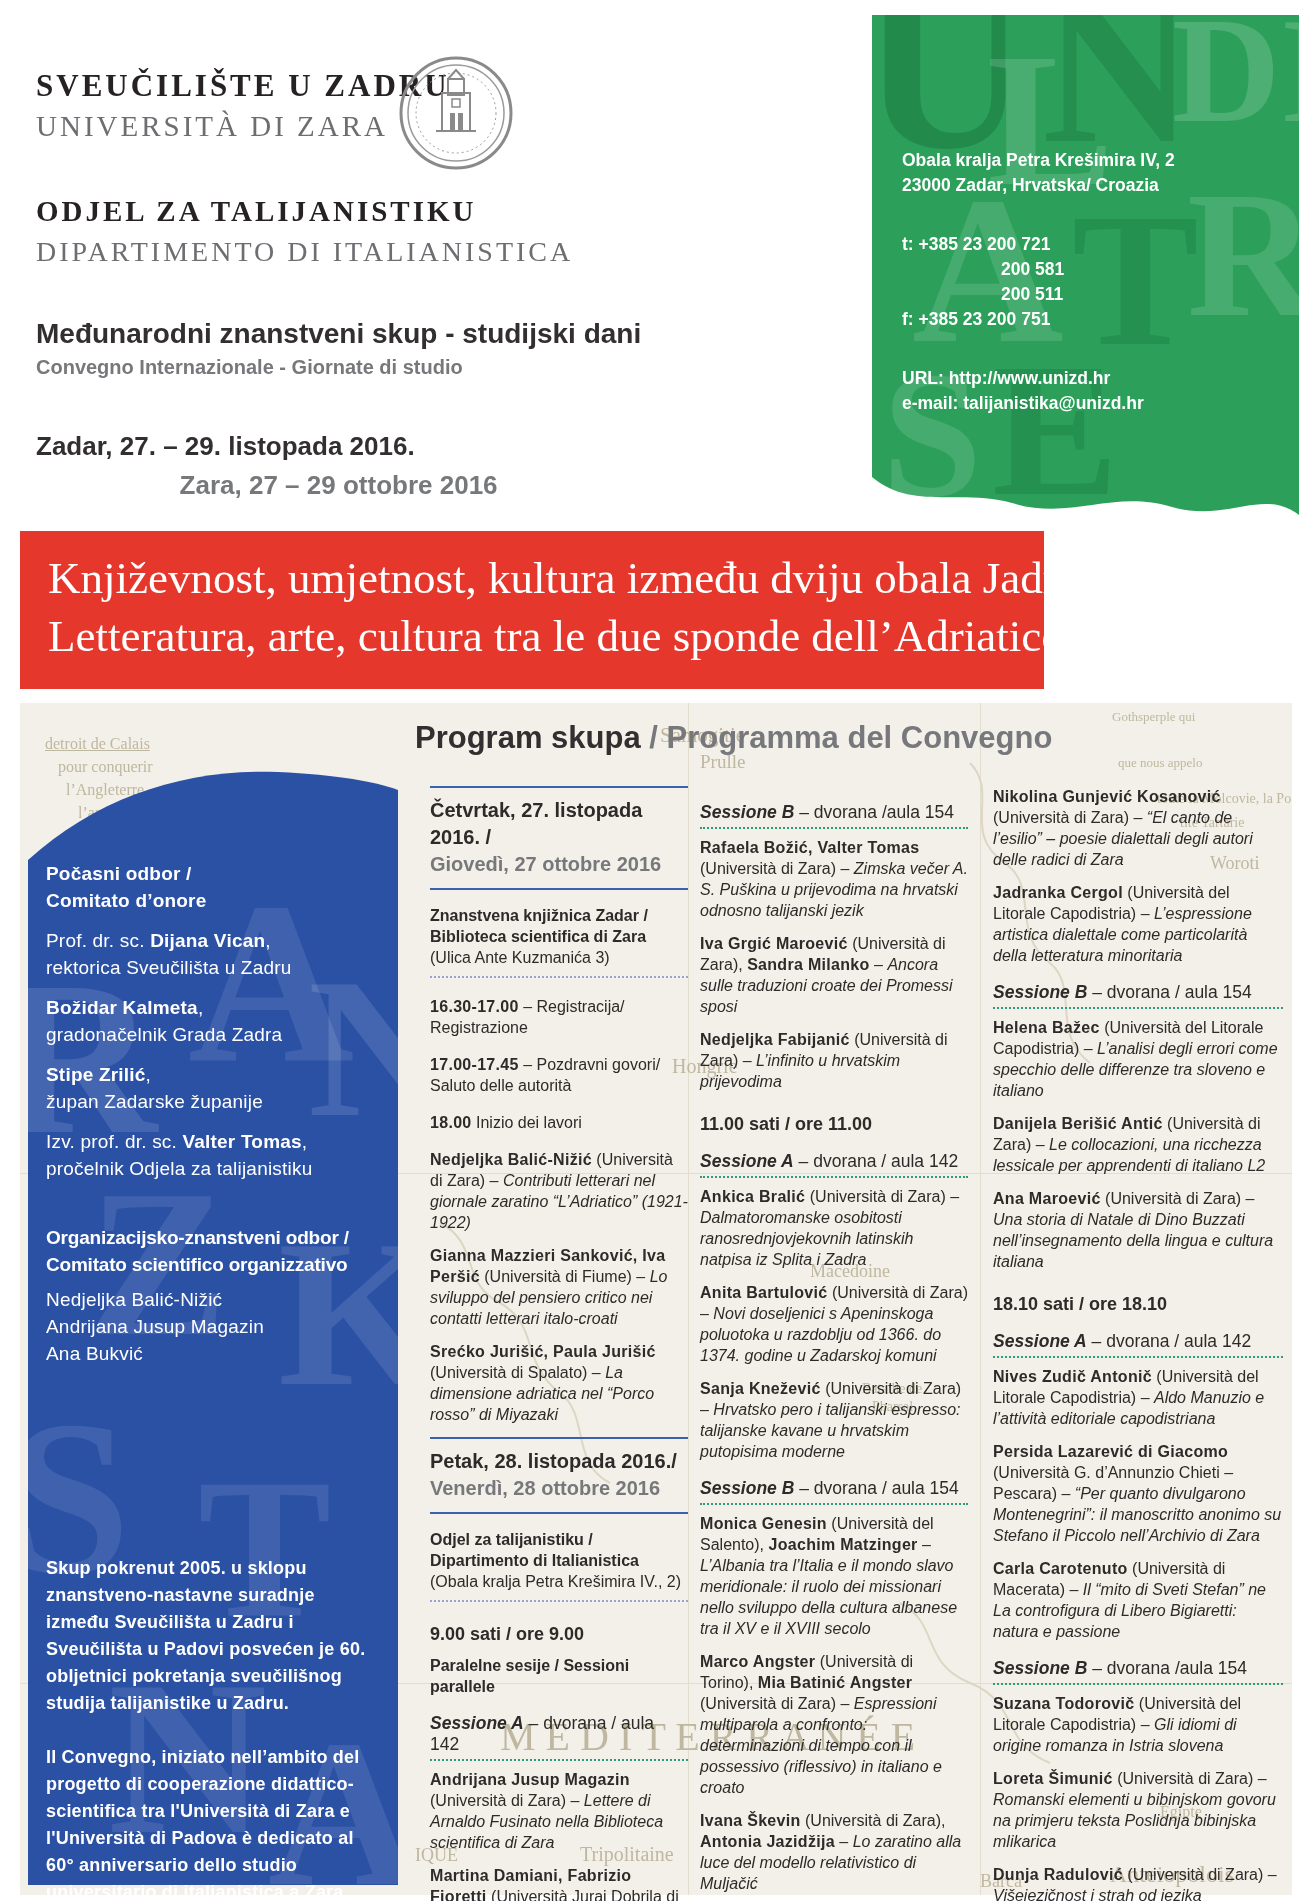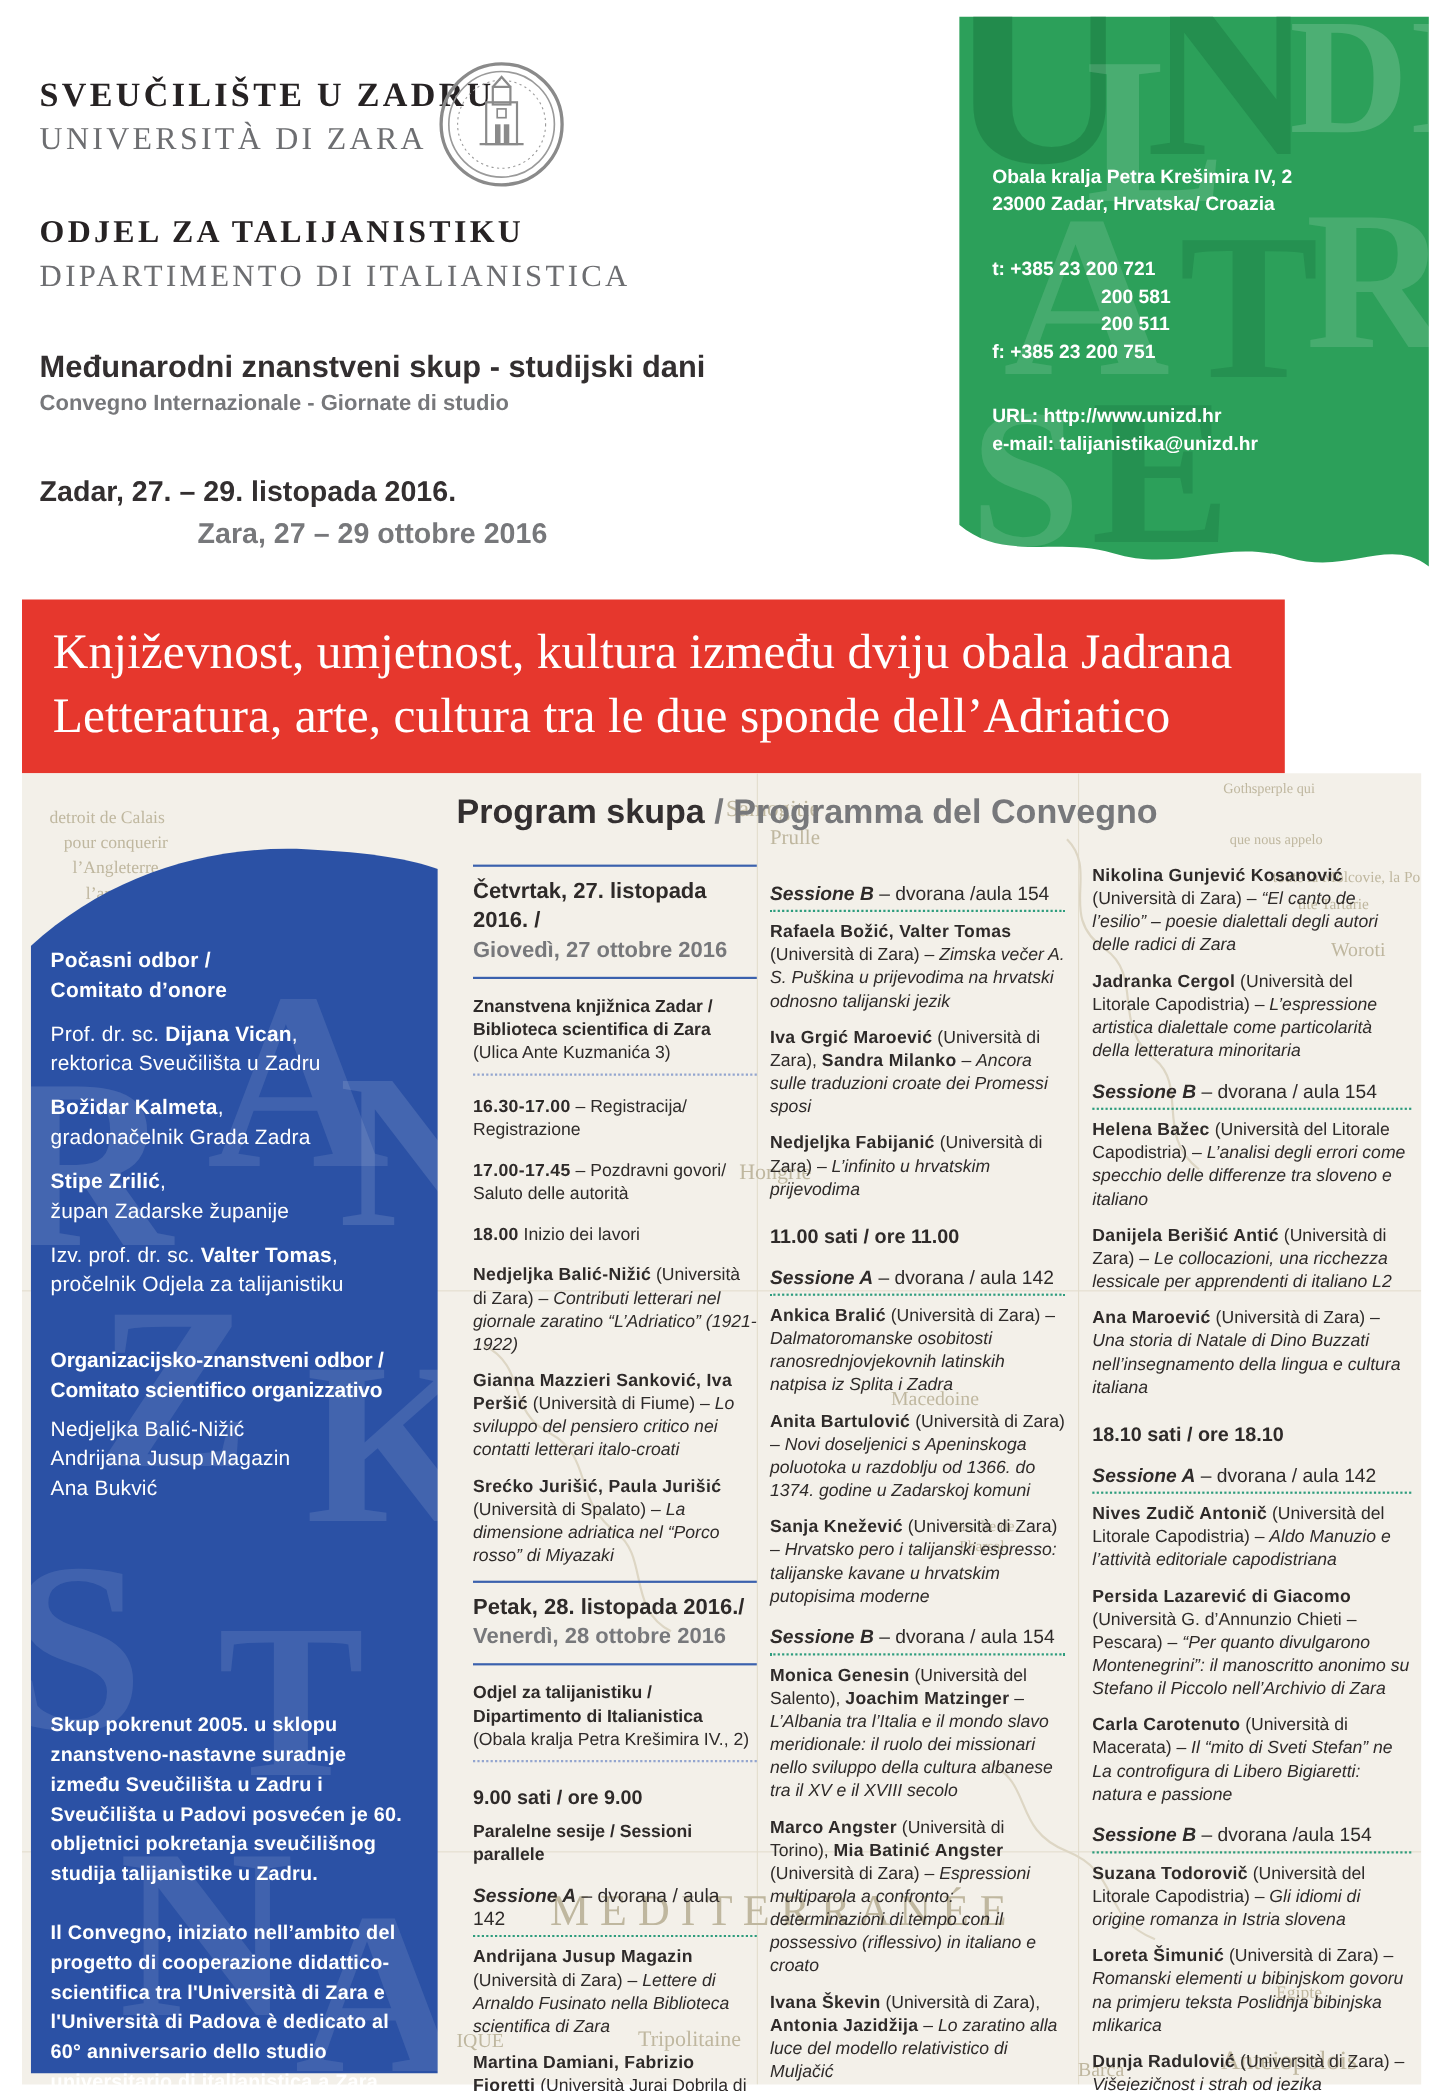--- a/index.html
+++ b/index.html
@@ -21,21 +21,21 @@
               font-size:17.5px;line-height:25px;}
   .green .blockgap{height:34px;}
   .green .indent{padding-left:99px;}
   
   .evt{position:absolute;left:36px;top:318px;font-weight:700;}
   .evt .t1{font-size:28px;color:#332f30;}
   .evt .t2{font-size:20px;color:#77787b;margin-top:6px;}
   .evt .d1{font-size:26px;color:#332f30;margin-top:52px;}
   .evt .d2{font-size:26px;color:#77787b;margin-top:8px;text-align:center;}
   
-  .banner{position:absolute;left:20px;top:545px;width:1148px;height:158px;background:#e6372d;
+  .banner{position:absolute;left:20px;top:531px;width:1024px;height:158px;background:#e6372d;
           font-family:"Liberation Serif",serif;color:#ffffff;}
   .banner .b1{position:absolute;left:28px;top:18px;font-size:45px;line-height:58px;white-space:nowrap;}
   
   .map{position:absolute;left:20px;top:703px;width:1272px;height:1192px;background:#f3f0e9;overflow:hidden;}
   .map .grid{position:absolute;background:#e3ddcd;}
   .map-label{position:absolute;font-family:"Liberation Serif",serif;color:#bfb79f;white-space:nowrap;}
   
   .proghead{position:absolute;left:415px;top:720px;font-size:31px;font-weight:700;}
   .proghead .hr{color:#332f30;} .proghead .it{color:#77787b;}
   
@@ -142,21 +142,21 @@
     <div class="grid" style="left:668px;top:0;width:1px;height:1192px;"></div>
     <div class="grid" style="left:960px;top:0;width:1px;height:1192px;"></div>
     <div class="grid" style="left:0;top:470px;width:1272px;height:1px;"></div>
     <div class="grid" style="left:0;top:980px;width:1272px;height:1px;"></div>
     <svg width="1272" height="1192" style="position:absolute;left:0;top:0;">
       <path d="M950,60 C980,90 940,130 985,160 C1020,185 990,230 1030,260 C1060,285 1030,330 1070,360" fill="none" stroke="#ddd6c4" stroke-width="2"></path>
       <path d="M420,520 C460,540 440,580 480,600 C520,622 500,660 540,690 C570,712 550,760 590,780" fill="none" stroke="#ddd6c4" stroke-width="2"></path>
       <path d="M880,900 C920,920 900,960 950,980 C1000,1000 980,1040 1030,1060" fill="none" stroke="#ddd6c4" stroke-width="2"></path>
       <path d="M80,300 C120,320 100,360 140,380" fill="none" stroke="#ddd6c4" stroke-width="1.5"></path>
     </svg>
-  <span class="map-label" style="left: 25px; top: 32px; font-size: 16px;">detroit de Calais</span>
+  <span class="map-label" style="left: 25px; top: 32px; font-size: 16px; text-decoration: underline;">detroit de Calais</span>
       <span class="map-label" style="left: 38px; top: 55px; font-size: 16px;">pour conquerir</span>
       <span class="map-label" style="left: 46px; top: 78px; font-size: 16px;">l’Angleterre,</span>
       <span class="map-label" style="left: 58px; top: 101px; font-size: 16px;">l’an 700 de</span>
       <span class="map-label" style="left: 68px; top: 124px; font-size: 16px;">Rome</span>
       <span class="map-label" style="left: 640px; top: 20px; font-size: 21px;">Samogitie</span>
       <span class="map-label" style="left: 680px; top: 48px; font-size: 19px;">Prulle</span>
       <span class="map-label" style="left: 1092px; top: 6px; font-size: 13px;">Gothsperple qui</span>
       <span class="map-label" style="left: 1098px; top: 52px; font-size: 13px;">que nous appelo</span>
       <span class="map-label" style="left: 1137px; top: 88px; font-size: 14px;">toute la Molcovie, la Po</span>
       <span class="map-label" style="left: 1160px; top: 112px; font-size: 14px;">tite Tartarie</span>

